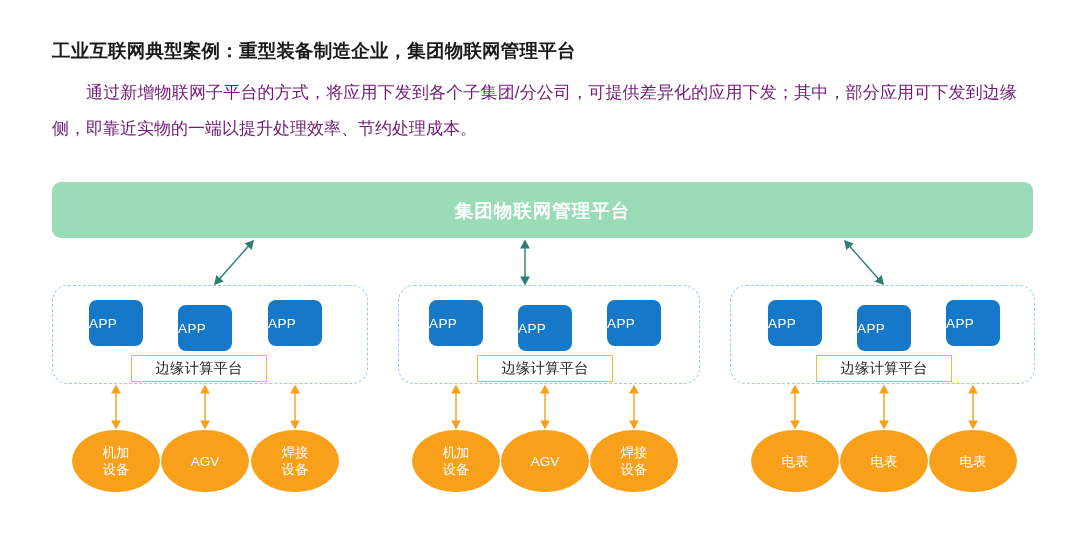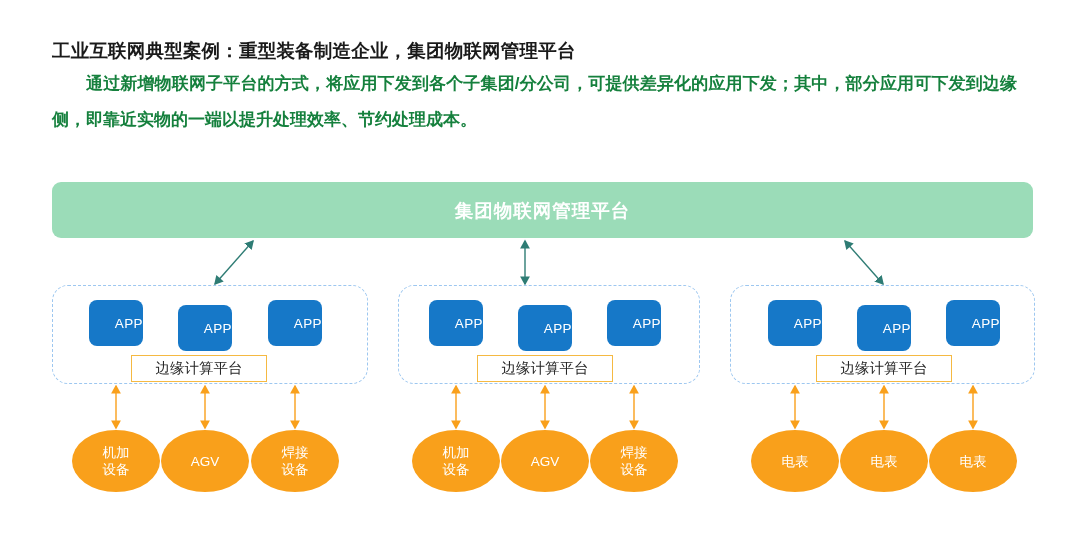--- a/index.html
+++ b/index.html
@@ -25,28 +25,27 @@
     font-size: 18.5px;
     font-weight: bold;
     letter-spacing: 0.2px;
     color: #1a1a1a;
     white-space: nowrap;
   }
 
   #body-paragraph {
     position: absolute;
     left: 52px;
-    top: 66px;
+    top: 75px;
     width: 965px;
     font-size: 17px;
     line-height: 36px;
-    color: #15803d;
+    color: #701a75;
     text-indent: 2em;
     text-align: justify;
-    font-weight: bold;
   }
 
   
   #diagram {
     position: absolute;
     left: 0;
     top: 0;
     width: 1080px;
     height: 548px;
   }
@@ -86,21 +85,21 @@
 
   
   .app-tile {
     position: absolute;
     width: 54px;
     height: 46px;
     background: #1678C8;
     border-radius: 8px;
     display: flex;
     align-items: center;
-    justify-content: flex-end;
+    justify-content: flex-start;
     color: #ffffff;
     font-size: 13.5px;
     letter-spacing: 0.4px;
   }
 
   
   .edge-platform-box {
     position: absolute;
     height: 27px;
     background: #ffffff;

